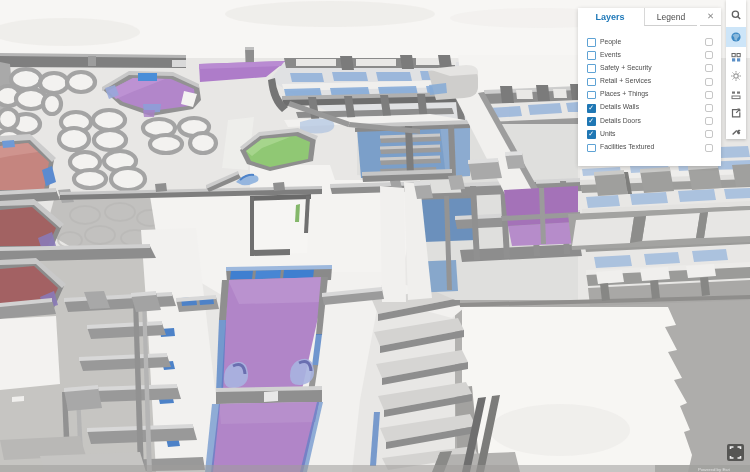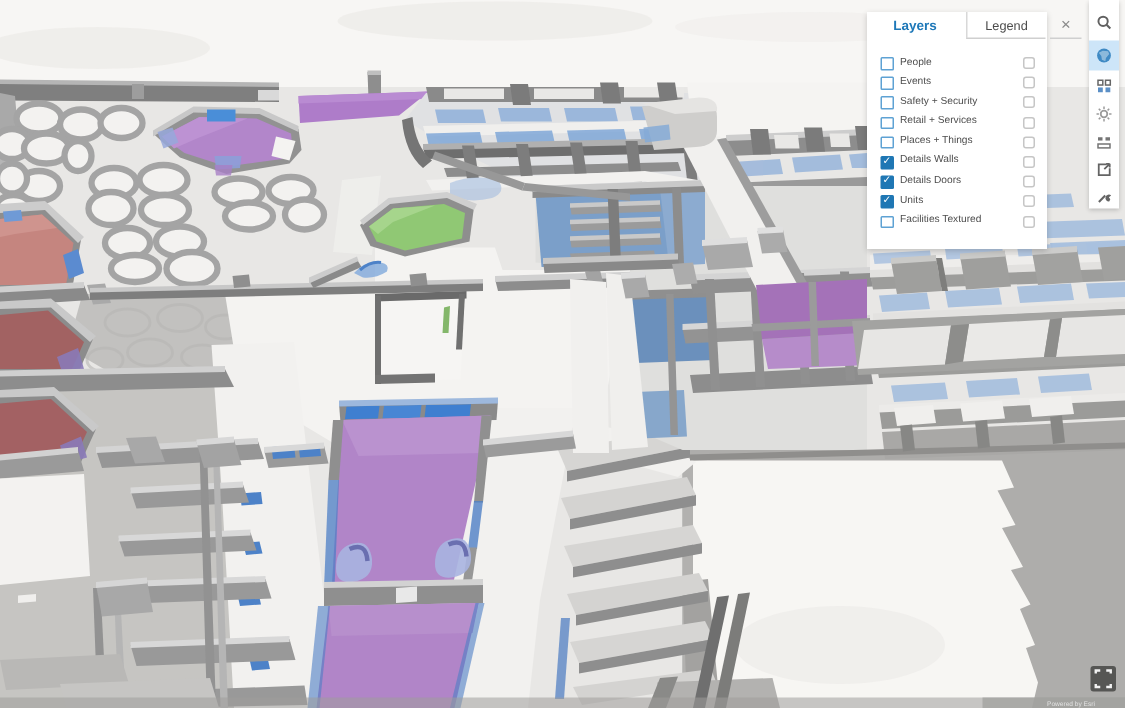--- a/index.html
+++ b/index.html
@@ -612,21 +612,21 @@
     <rect x="727" y="444" width="17" height="17" rx="2" fill="#565654"></rect>
     <g stroke="#f2f2f2" stroke-width="1.6" fill="none">
       <path d="M 730.5 449 L 730.5 447 L 733.5 447"></path>
       <path d="M 737.5 447 L 740.5 447 L 740.5 449"></path>
       <path d="M 740.5 456 L 740.5 458 L 737.5 458"></path>
       <path d="M 733.5 458 L 730.5 458 L 730.5 456"></path>
     </g>
   </g>
 </svg>
 
-<div style="position:absolute;left:578px;top:8px;width:120px;height:158px;background:#ffffff;box-shadow:0 1px 4px rgba(0,0,0,0.18);">
+<div style="position:absolute;left:578px;top:8px;width:143px;height:158px;background:#ffffff;box-shadow:0 1px 4px rgba(0,0,0,0.18);">
 
   <div style="position:absolute;left:0;top:0;width:100%;height:18px;">
 
     <div style="position:absolute;left:0;top:0;width:64px;height:18px;line-height:18px;text-align:center;color:#1e78b8;font-size:9px;font-weight:bold;">Layers</div>
 
     <div style="position:absolute;left:66px;top:0;width:52px;height:17px;line-height:18px;text-align:center;color:#4c4c4c;font-size:8.5px;border-left:1px solid #d8d8d8;border-bottom:1px solid #cfcfcf;">Legend</div>
 
     <div style="position:absolute;left:122px;top:0;width:21px;height:17px;line-height:17px;text-align:center;color:#8a8a8a;font-size:8.5px;border-bottom:1px solid #cfcfcf;">✕</div>
   </div>
 

